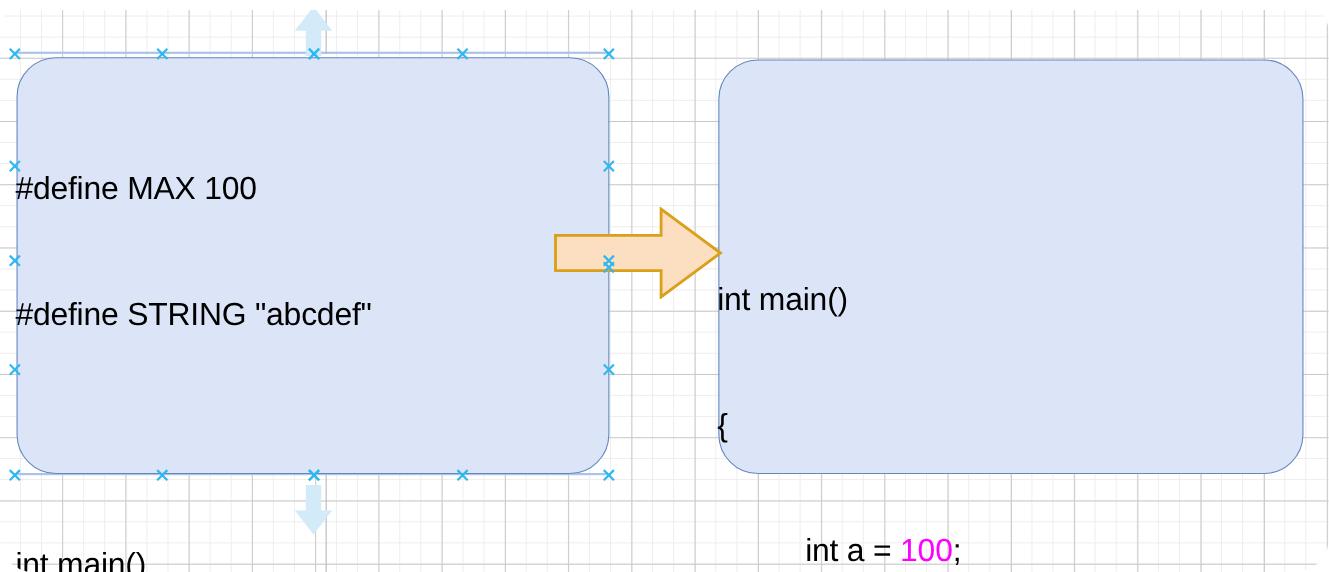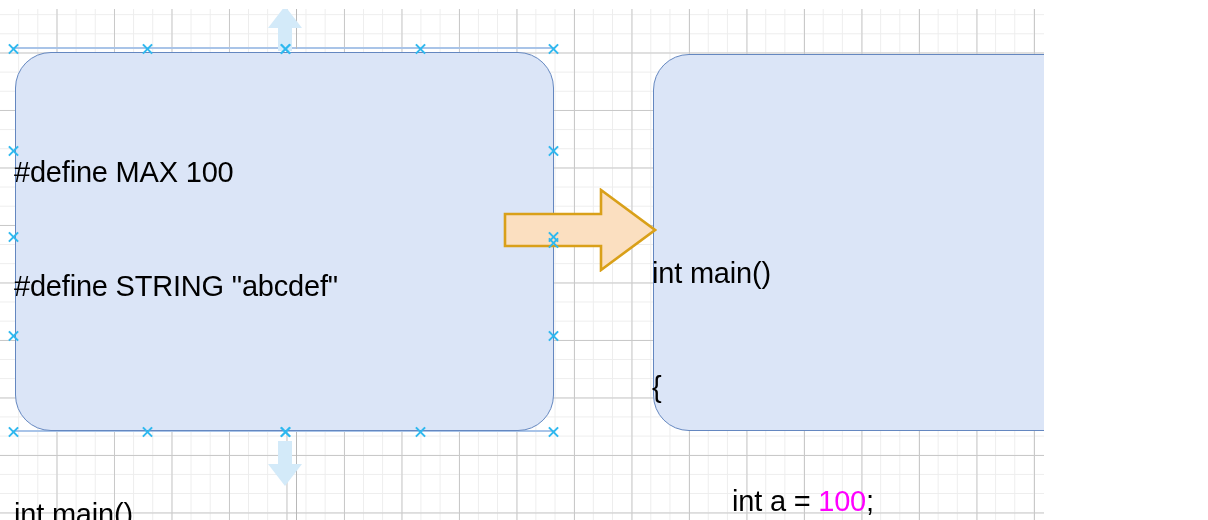--- a/index.html
+++ b/index.html
@@ -2,36 +2,37 @@
 <html><head>
 <meta charset="utf-8">
 <style>
   html, body {
     margin: 0;
     padding: 0;
     background: #ffffff;
   }
   #canvas {
     position: relative;
-    width: 1044px;
+    width: 1208px;
     height: 520px;
     overflow: hidden;
     background-color: #ffffff;
     background-image:
       linear-gradient(to right, #c9c9c9 1px, transparent 1px),
       linear-gradient(to bottom, #c9c9c9 1px, transparent 1px),
       linear-gradient(to right, #ededed 1px, transparent 1px),
       linear-gradient(to bottom, #ededed 1px, transparent 1px);
     background-size:
       57.5px 57.5px,
       57.5px 57.5px,
       19.17px 19.17px,
       19.17px 19.17px;
     background-position: -1px -5px, -1px -5px, -1px -5px, -1px -5px;
     font-family: "Liberation Sans", sans-serif;
+    border-radius: 30px;
   }
 
   
   .top-strip {
     position: absolute;
     left: 0; top: 0;
     width: 1208px; height: 9px;
     background: #ffffff;
     z-index: 6;
   }

